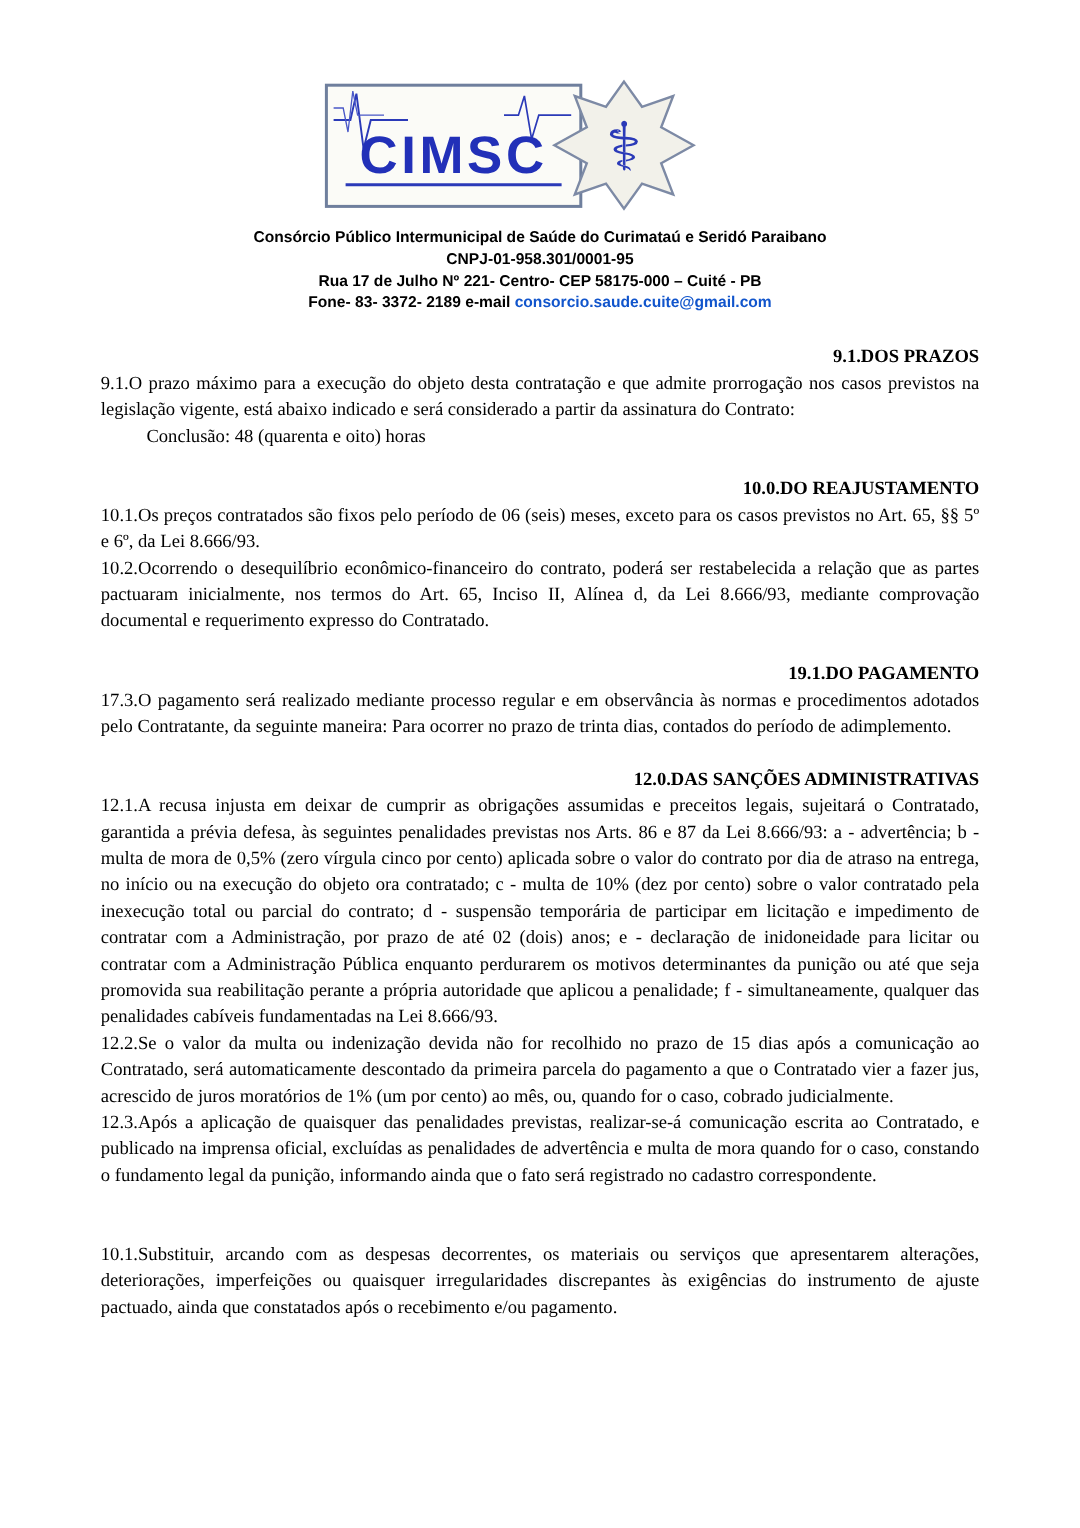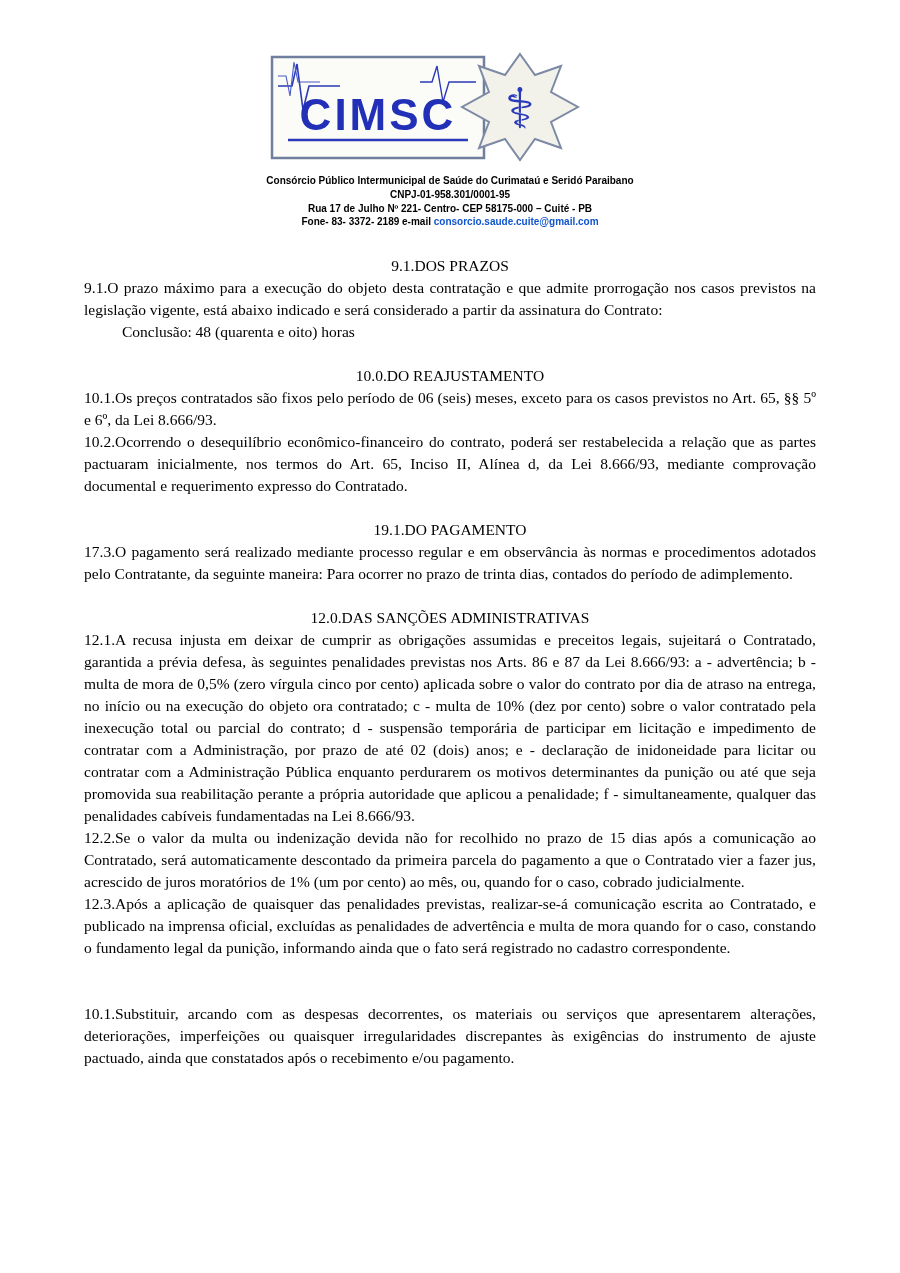--- a/index.html
+++ b/index.html
@@ -12,52 +12,52 @@
     width: 900px;
     height: 1273px;
     margin: 0 auto;
     background: #ffffff;
     overflow: hidden;
     font-family: "Liberation Serif", serif;
     color: #000000;
   }
   
   .letterhead {
-    padding-top: 52px;
+    padding-top: 66px;
     text-align: center;
   }
   .logo-wrap {
     display: inline-block;
     margin-left: -50px; 
   }
   .org-lines {
     margin-top: 6px;
     font-family: "Liberation Sans", sans-serif;
     font-weight: bold;
-    font-size: 10px;
+    font-size: 13px;
     line-height: 1.38;
     color: #000000;
   }
   .org-lines .email-link {
     color: #1155CC;
     cursor: pointer;
   }
   
   .doc-body {
     width: 732px;
     margin: 26px auto 0 auto;
     font-size: 15.5px;
     line-height: 1.42;
   }
   .doc-body p {
     margin: 0;
   }
   .doc-body .heading {
-    font-weight: normal;
-    text-align: center;
+    font-weight: bold;
+    text-align: right;
   }
   .doc-body .para {
     text-align: justify;
   }
   .doc-body .indent {
     text-align: left;
     padding-left: 38px;
   }
   .doc-body .gap {
     height: 22px;

